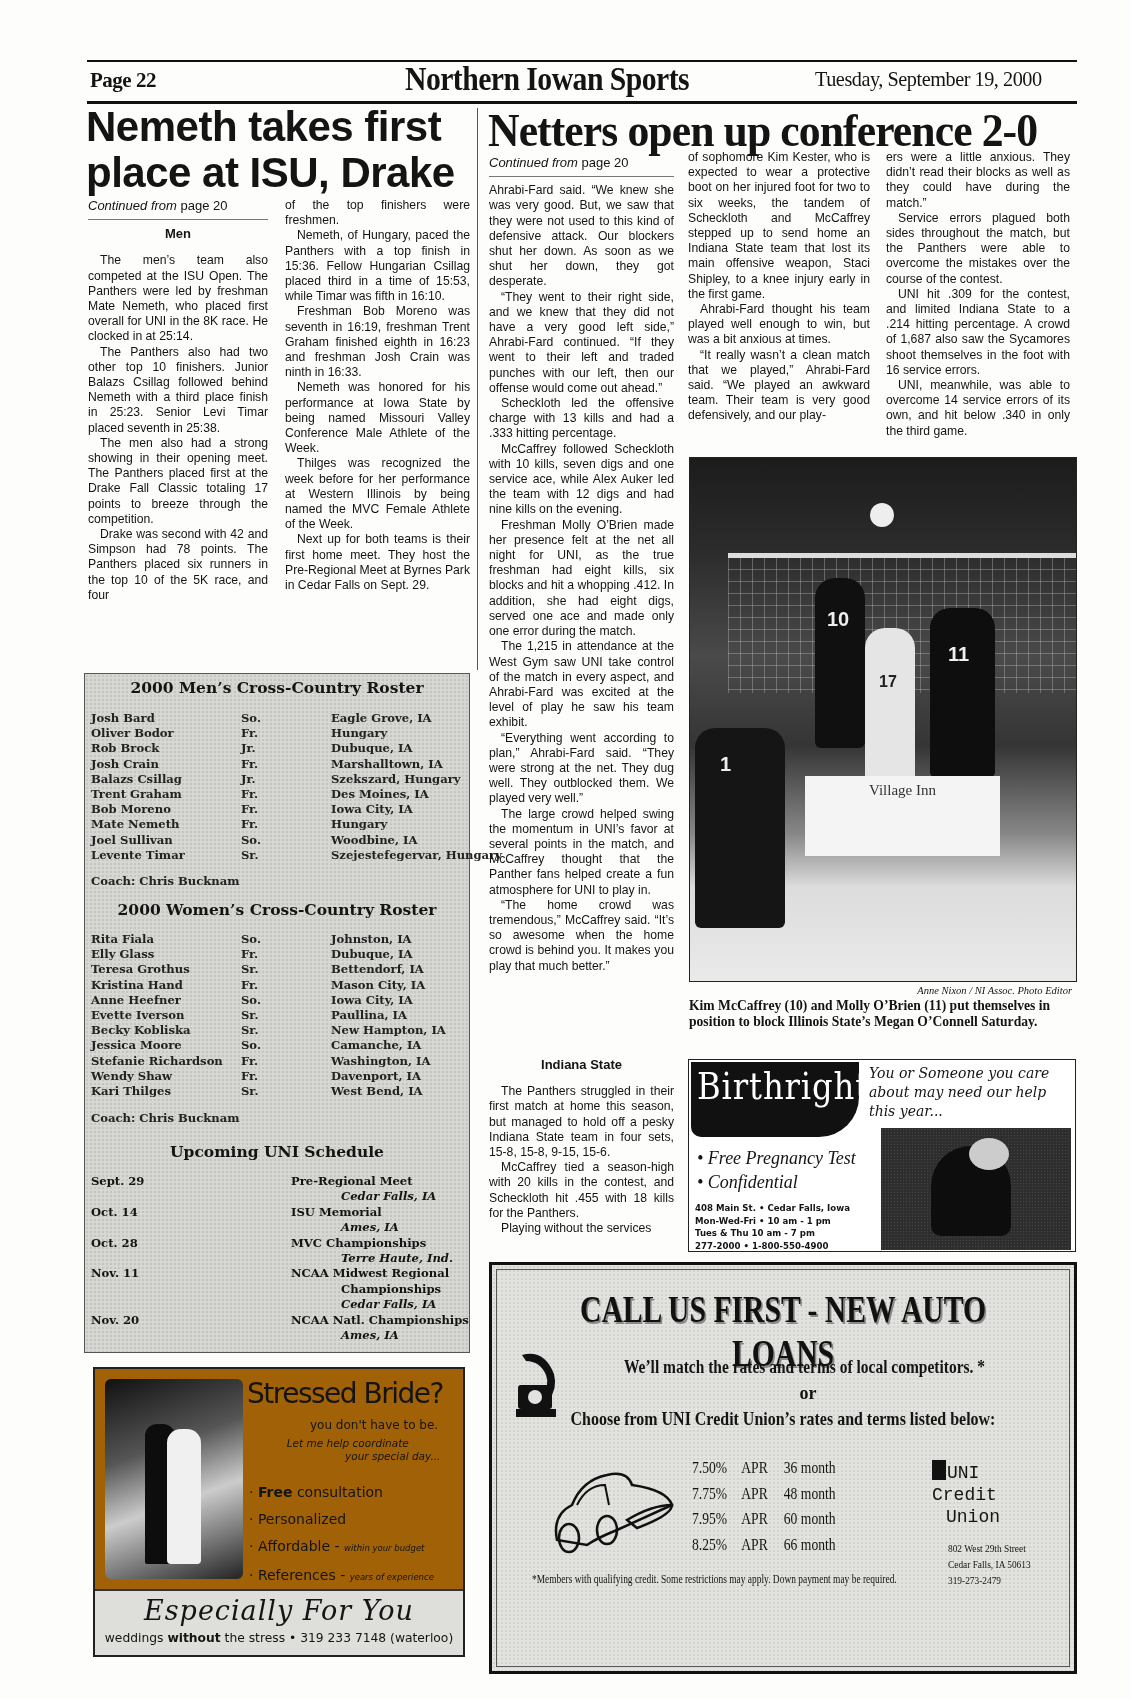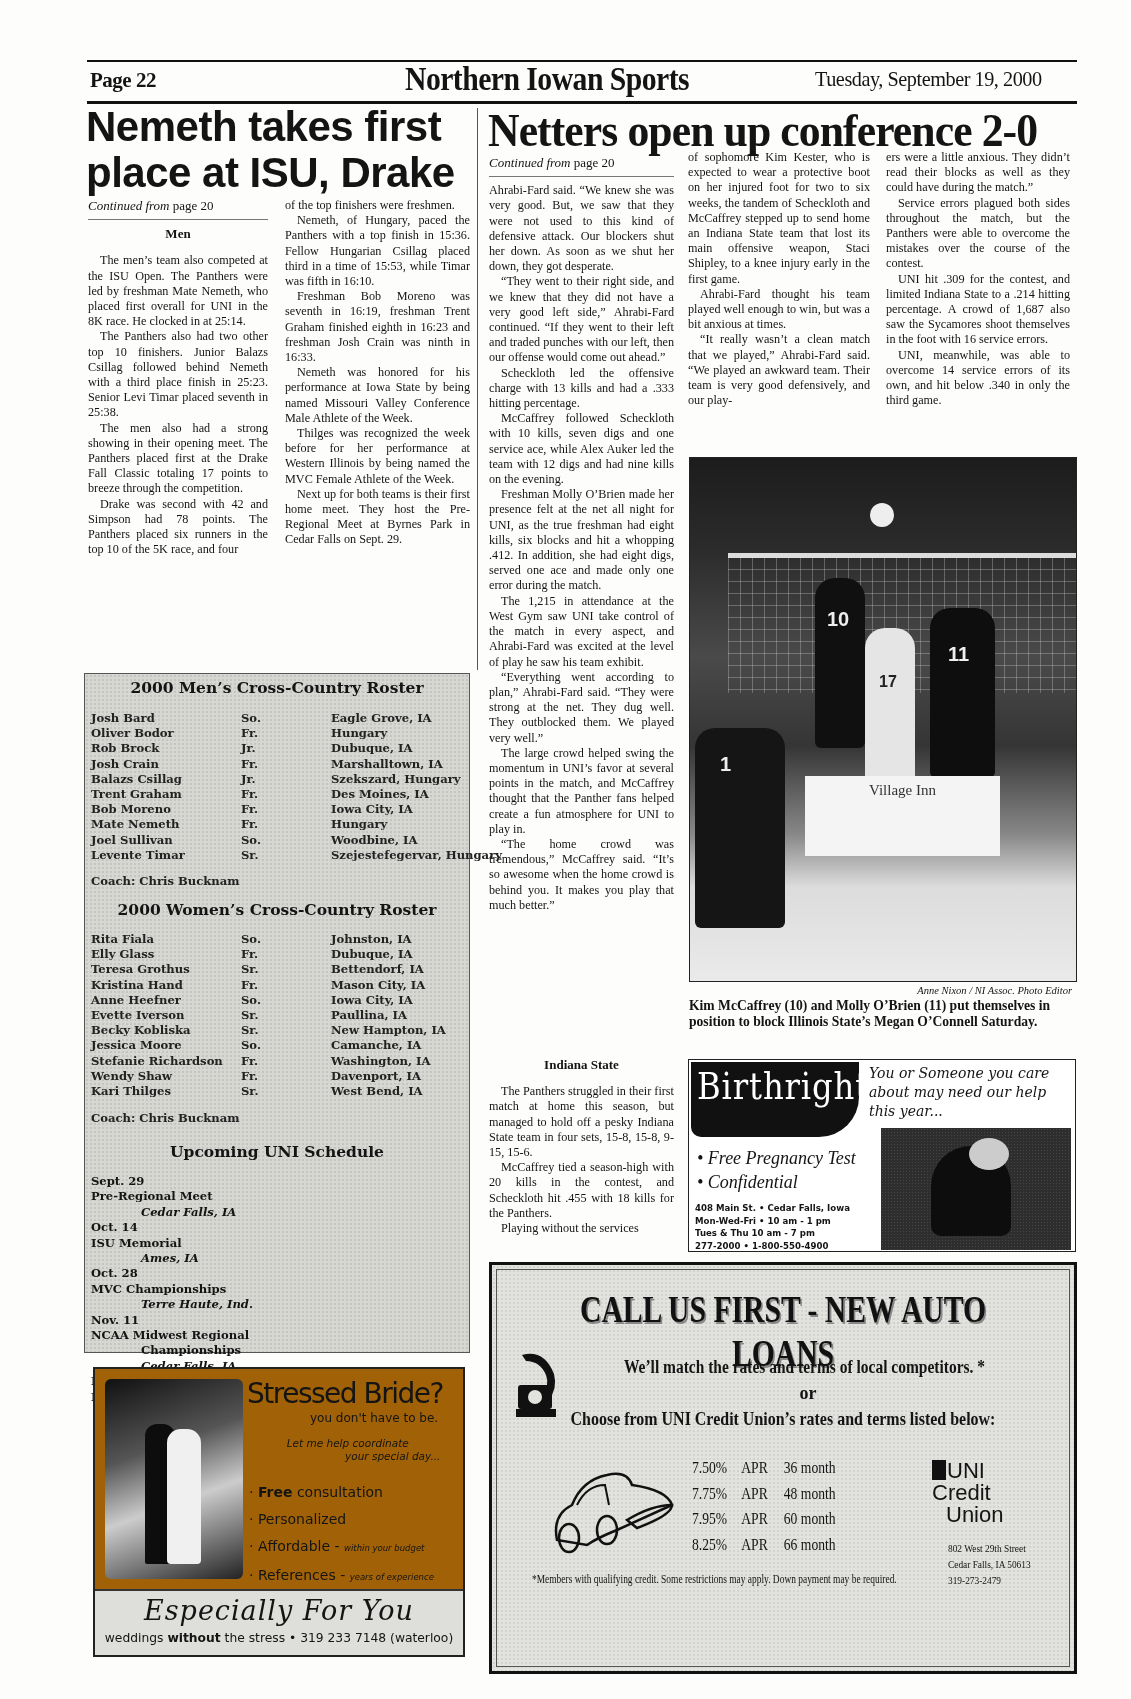--- a/index.html
+++ b/index.html
@@ -12,21 +12,21 @@
 
   .hdr-page { left: 90px; top: 68px; font-family: "Liberation Serif", serif; font-weight: bold; font-size: 21px; letter-spacing: -0.5px; }
   .hdr-title { left: 405px; top: 61px; font-family: "Liberation Serif", serif; font-weight: bold; font-size: 33px; letter-spacing: -0.6px; transform: scaleX(0.9); transform-origin: left top; }
   .hdr-date { left: 815px; top: 66px; font-family: "Liberation Serif", serif; font-size: 22px; letter-spacing: -0.5px; transform: scaleX(0.92); transform-origin: left top; }
 
   .vdiv { left: 477px; top: 108px; width: 1px; height: 562px; background: #555; }
 
   .h1-left { left: 86px; top: 104px; width: 390px; font-family: "Liberation Sans", sans-serif; font-weight: bold; font-size: 42px; line-height: 46px; letter-spacing: -0.5px; }
   .h1-right { left: 488px; top: 104px; font-family: "Liberation Serif", serif; font-weight: bold; font-size: 47px; line-height: 52px; letter-spacing: -1px; transform: scaleX(0.93); transform-origin: left top; white-space: nowrap; }
 
-  .col { font-family: Liberation Serif, serif; font-size: 12.2px; line-height: 15.2px; text-align: justify; }
+  .col { font-family: Liberation Sans, sans-serif; font-size: 12.2px; line-height: 15.2px; text-align: justify; }
   .col p { text-indent: 12px; }
   .col p.noind { text-indent: 0; }
   .cont { font-size: 13px; margin-bottom: 6px; }
   .cont i { font-style: italic; }
   .cont-rule { height: 1px; background: #777; margin: 2px 0 6px 0; }
   .subhead { text-align: center; font-weight: bold; font-size: 13px; margin: 2px 0 12px 0; text-indent: 0 !important; }
 
   .c1 { left: 88px; top: 198px; width: 180px; }
   .c2 { left: 285px; top: 198px; width: 185px; }
   .c3 { left: 489px; top: 155px; width: 185px; }
@@ -38,33 +38,33 @@
   .roster { left: 84px; top: 673px; width: 386px; height: 680px; background: #d6d6d2; border: 1px solid #555;
             background-image: radial-gradient(#c5c5c0 1px, transparent 1px); background-size: 4px 4px; }
   .box-title { text-align: center; font-weight: bold; font-size: 15.5px; font-family: "DejaVu Serif", serif; }
   .rtable { position: absolute; left: 6px; font-family: "DejaVu Serif", serif; font-weight: bold; font-size: 11.6px; line-height: 15.2px; color: #222; }
   .rrow { display: flex; }
   .rname { width: 150px; }
   .ryear { width: 55px; }
   .rhome { width: 180px; white-space: nowrap; margin-left: 35px; }
   .coach { position: absolute; left: 6px; font-weight: bold; font-size: 11.6px; color: #222; }
   .sched { position: absolute; left: 6px; font-weight: bold; font-size: 11.6px; line-height: 15.4px; }
-  .srow { display: flex; flex-direction: column; }
+  .srow { display: flex; }
   .sdate { width: 200px; }
   .sevent { width: 180px; }
   .sloc { padding-left: 50px; font-style: italic; }
 
   
   .bride { left: 93px; top: 1367px; width: 372px; height: 290px; border: 2px solid #222; background: #a16207; }
   .bride-photo { position: absolute; left: 10px; top: 10px; width: 138px; height: 200px; background: #3a3a3a;
                  background-image: linear-gradient(160deg, #111 0%, #555 35%, #ccc 60%, #777 80%, #222 100%); border-radius: 6px; }
   .bride-photo .groom { position:absolute; left:40px; top:45px; width:30px; height:140px; background:#0d0d0d; border-radius:12px 12px 2px 2px; }
   .bride-photo .dress { position:absolute; left:62px; top:50px; width:34px; height:135px; background:#f0f0f0; border-radius:14px 14px 4px 4px; }
   .bride-head { position:absolute; left:152px; top:8px; font-family: "DejaVu Sans", sans-serif; font-size: 28px; letter-spacing: -1.5px; white-space: nowrap; }
-  .bride-sub { position:absolute; left:215px; top:42px; font-family: "DejaVu Sans", sans-serif; font-size: 12px; }
+  .bride-sub { position:absolute; left:215px; top:49px; font-family: "DejaVu Sans", sans-serif; font-size: 12px; }
   .bride-help { position:absolute; left:160px; top:68px; font-family: "DejaVu Sans", sans-serif; font-style: italic; font-size: 10.5px; line-height: 13px; }
   .bride-help span { display:block;text-align:center; }
   .bride-help span + span { padding-left: 90px; }
   .bride-list { position:absolute; left:154px; top:110px; font-family: "DejaVu Sans", sans-serif; font-size: 14px; line-height: 27px; white-space: nowrap; }
   .bride-list i { font-size: 8.5px; }
   .bride-footer { position:absolute; left:0; top: 220px; width: 100%; height: 66px; background: #dededb; border-top: 2px solid #333; text-align: center; }
   .bride-script { font-family: "DejaVu Serif", serif; font-style: italic; font-size: 27px; letter-spacing: 1px; line-height: 40px; }
   .bride-tag { font-family: "DejaVu Sans", sans-serif; font-size: 12.3px; white-space: nowrap; }
 
   
@@ -102,21 +102,21 @@
   .cu-head { position:absolute; left:0; top:22px; width:100%; text-align:center; font-family:"Liberation Serif",serif; font-weight:bold; font-size: 38px; letter-spacing: 0px; color:#111; transform: scaleX(0.78); text-shadow: 2px 2px 0 #888; }
   .cu-match { position:absolute; left:0; top:92px; width:100%; text-align:center; padding-left: 50px; font-family:"Liberation Serif",serif; font-weight:bold; font-size: 18px; transform: scaleX(0.86); }
   .cu-or { position:absolute; left:0; top:118px; width:100%; text-align:center; padding-left: 50px; font-family:"Liberation Serif",serif; font-weight:bold; font-size: 18px; }
   .cu-choose { position:absolute; left:0; top:143px; width:100%; text-align:center; font-family:"Liberation Serif",serif; font-weight:bold; font-size: 19px; transform: scaleX(0.84); }
   .cu-phone { position:absolute; left:22px; top:84px; width:50px; height:70px; }
   .cu-car { position:absolute; left:55px; top:195px; width:130px; height:95px; }
   .cu-rates { position:absolute; left:200px; top:190px; font-family:"Liberation Serif",serif; font-size: 16px; line-height: 25.5px; }
   .cu-rates .rrow2 { display:flex; transform: scaleX(0.85); transform-origin: left center; }
   .cu-rates .rate { width: 58px; }
   .cu-rates .apr { width: 50px; }
-  .cu-logo { position:absolute; left:440px; top:195px; font-family:Liberation Sans, sans-serif; font-size: 22px; line-height: 22px; }
+  .cu-logo { position:absolute; left:440px; top:195px; font-family:Liberation Mono, monospace; font-size: 18px; line-height: 22px; }
   .cu-logo .bldg { display:inline-block; width:14px; height:20px; background:#111; vertical-align: -2px; margin-right:1px; }
   .cu-addr { position:absolute; left:456px; top:275px; font-family:"Liberation Serif",serif; font-size: 11px; line-height: 16px; transform: scaleX(0.85); transform-origin: left top; white-space: nowrap; }
   .cu-fine { position:absolute; left:40px; top:308px; font-family:"Liberation Serif",serif; font-size: 11.5px; white-space: nowrap; transform: scaleX(0.82); transform-origin: left top; }
 </style>
 </head>
 <body>
 
 <div class="abs rule-top"></div>
 <div class="abs hdr-page">Page 22</div>
 <div class="abs hdr-title">Northern Iowan Sports</div>

